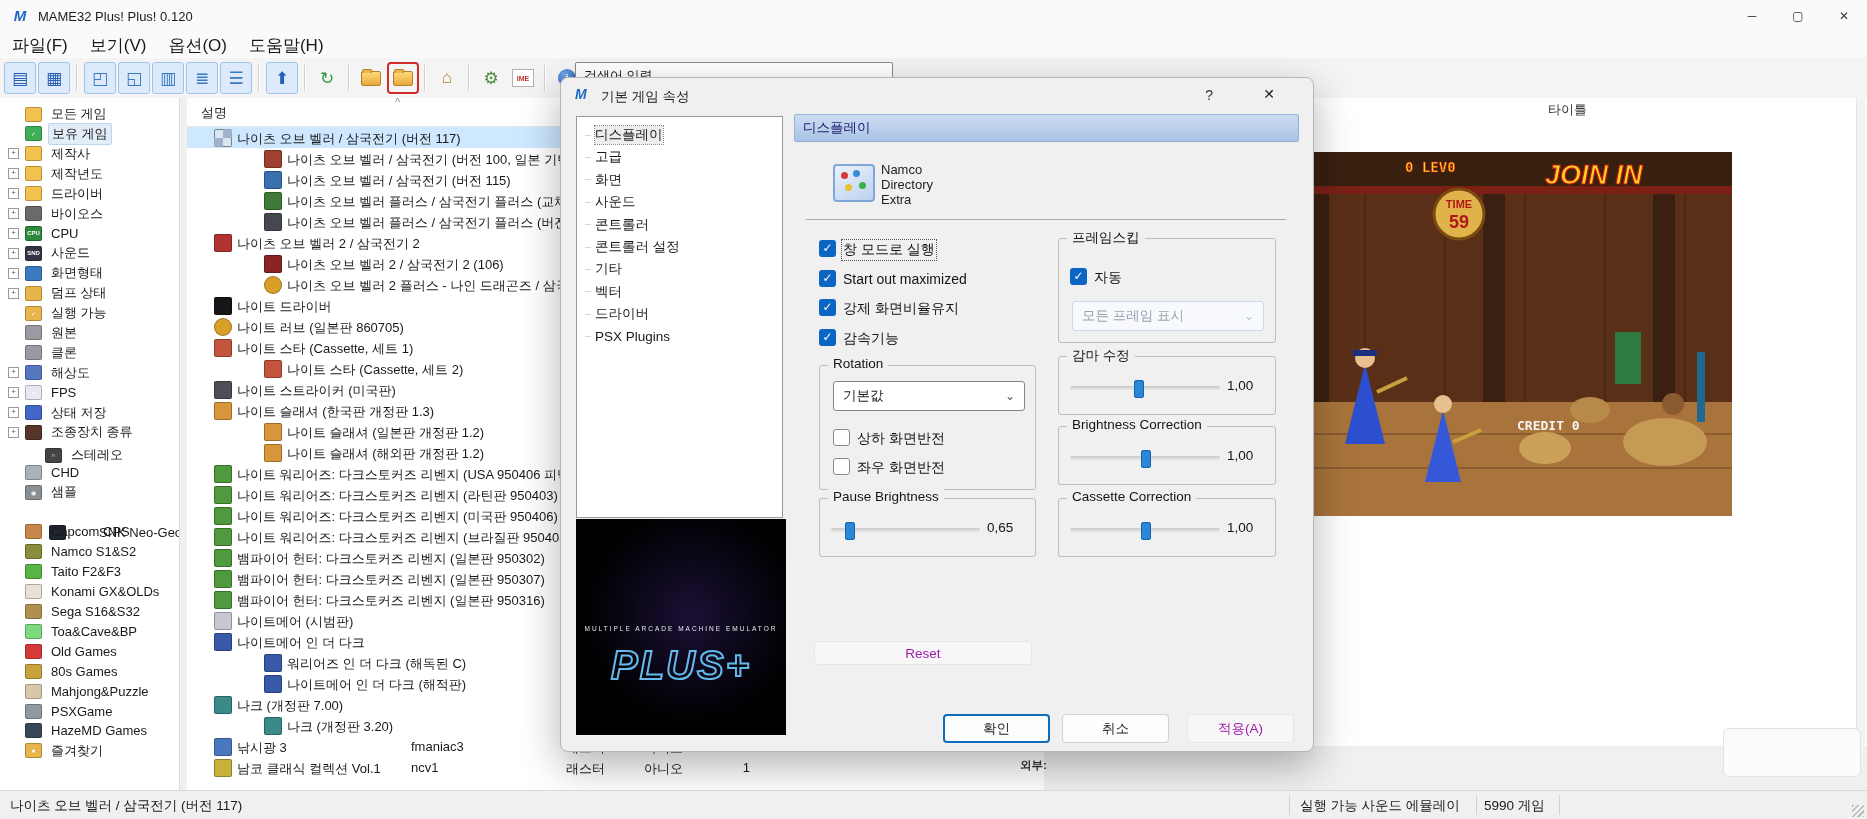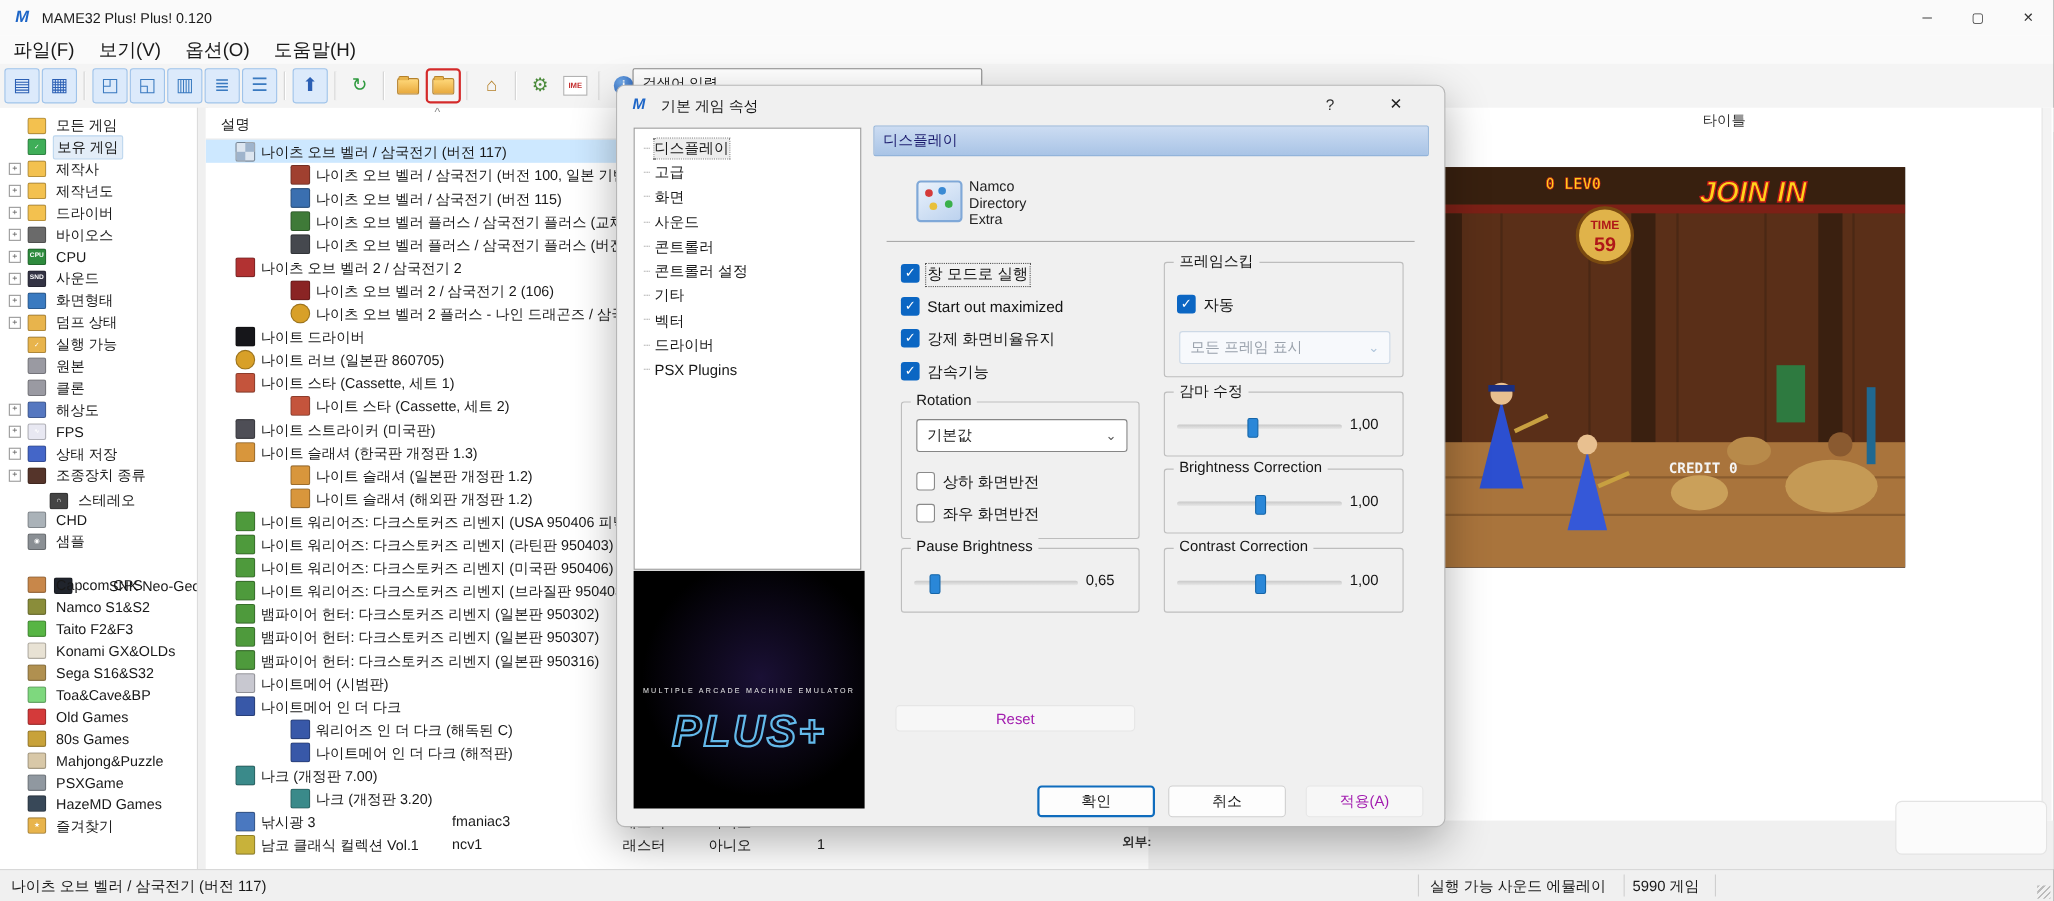--- a/index.html
+++ b/index.html
@@ -659,21 +659,21 @@
         </div>
         <span class="sval" style="left: 666px; top: 370px;">1,00</span>
         <div class="gbox" style="left: 258px; top: 420px; width: 215px; height: 57px;">
           <span class="glabel">Pause Brightness</span>
         </div>
         <div class="slider" style="left: 270px; top: 450px; width: 149px;">
           <div class="thumb" style="left: calc(12% - 4px);"></div>
         </div>
         <span class="sval" style="left: 426px; top: 442px;">0,65</span>
         <div class="gbox" style="left: 497px; top: 420px; width: 216px; height: 57px;">
-          <span class="glabel">Contrast Correction</span>
+          <span class="glabel">Cassette Correction</span>
         </div>
         <div class="slider" style="left: 509px; top: 450px; width: 150px;">
           <div class="thumb" style="left: calc(50% - 4px);"></div>
         </div>
         <span class="sval" style="left: 666px; top: 442px;">1,00</span>
         <div class="btn disabled" style="left: 253px; top: 563px; width: 218px; height: 24px;">Reset</div>
       </div>
 
     <div class="btn primary" style="left:382px;top:636px;width:107px">확인</div>
     <div class="btn" style="left:501px;top:636px;width:107px">취소</div>

